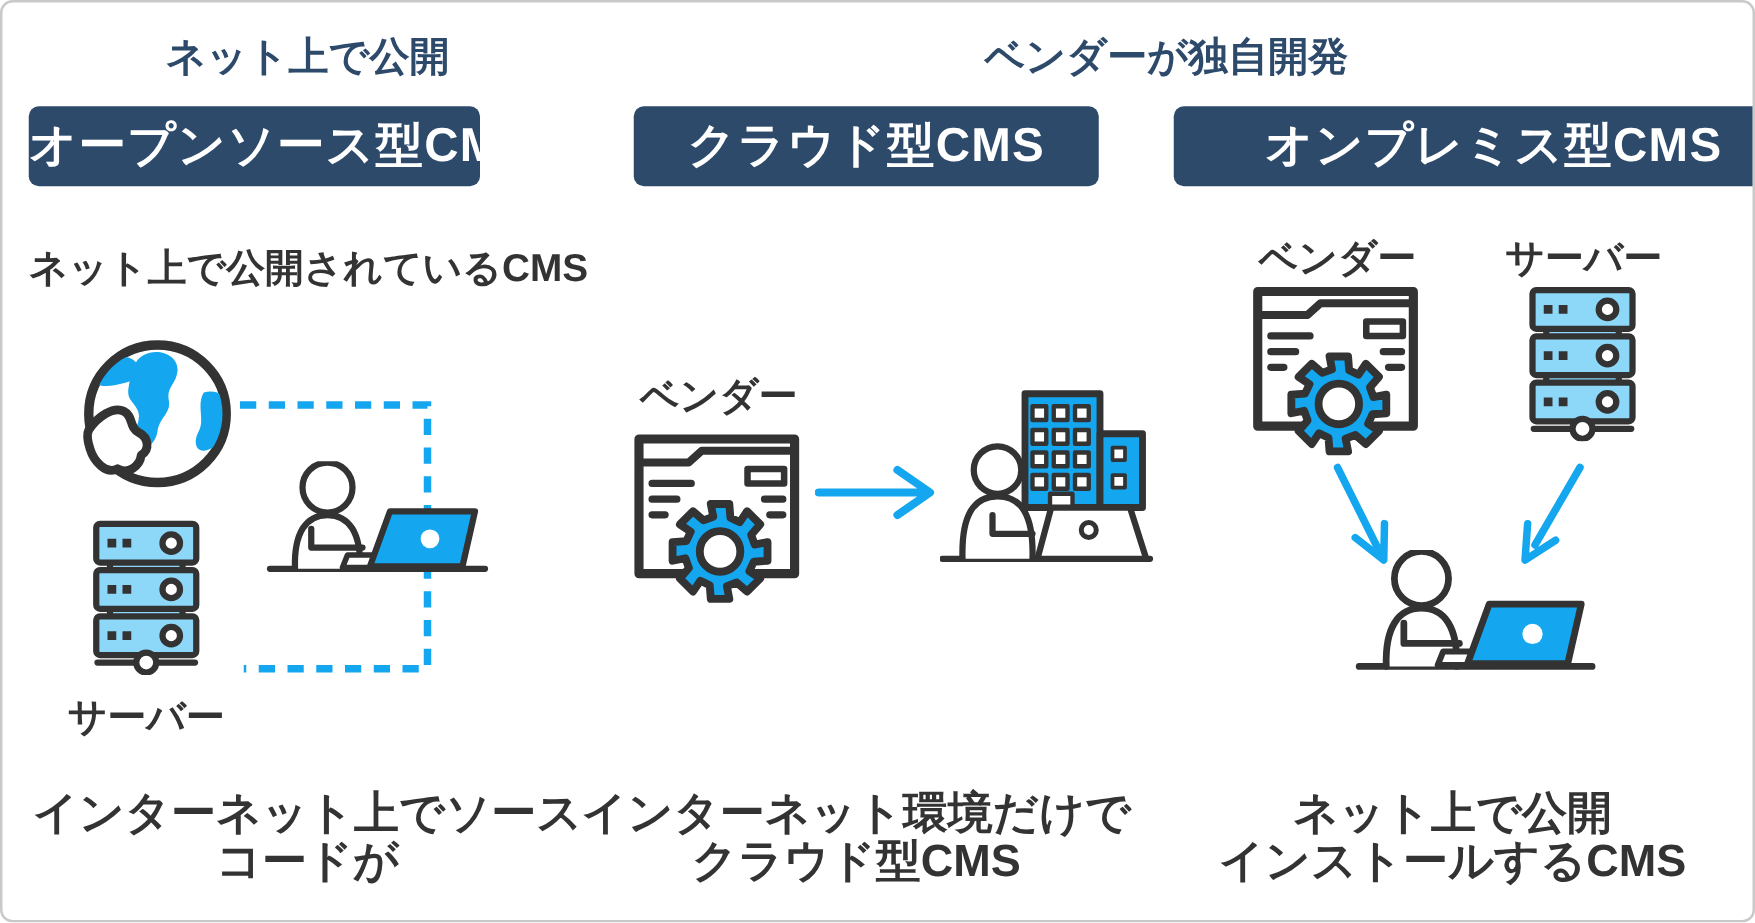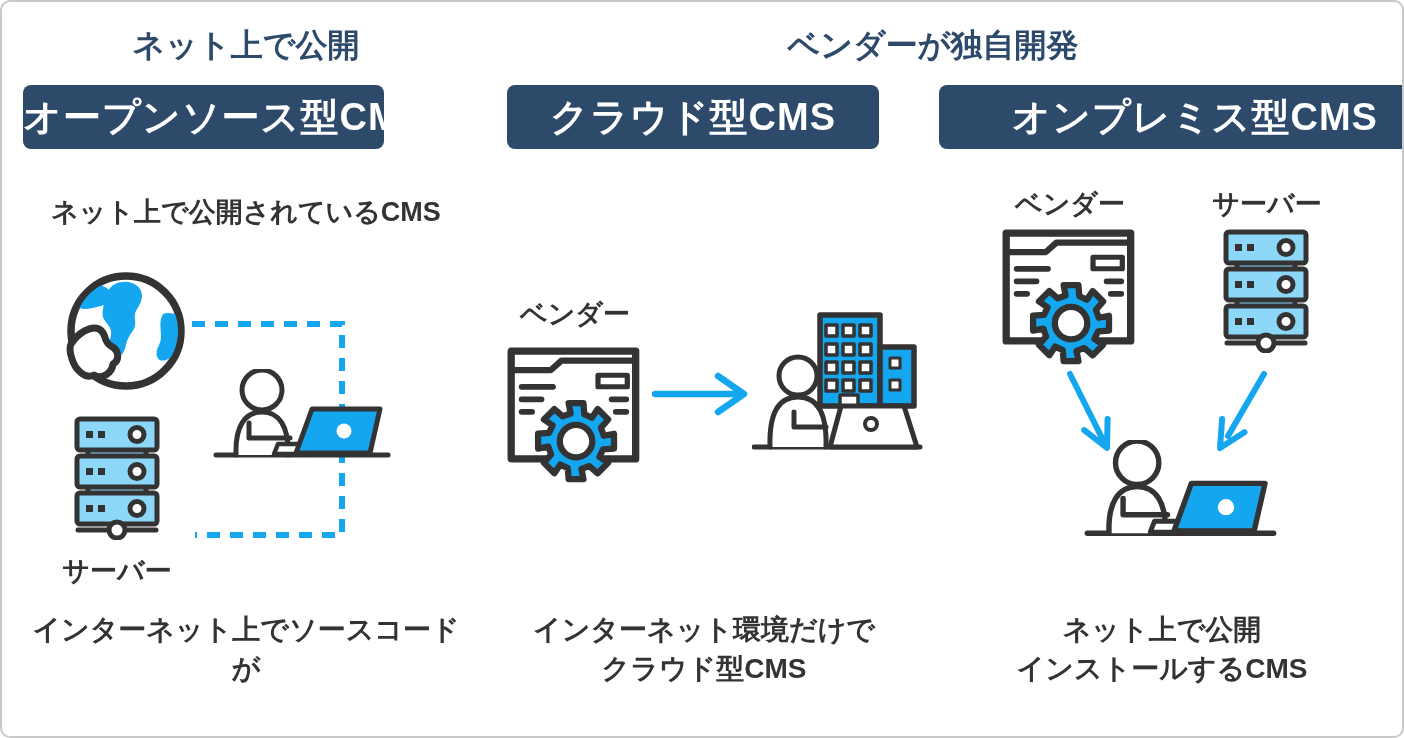--- a/index.html
+++ b/index.html
@@ -9,22 +9,22 @@
     box-sizing:border-box; border:2px solid var(--border,#c9c9c9); border-radius:10px;
     overflow:hidden;
   }
   .abs { position:absolute; }
   .group-title { font-size:32px; font-weight:bold; color:var(--navy); text-align:center; white-space:nowrap; }
   .bar {
     background:var(--navy); color:#ffffff; font-size:38px; font-weight:bold;
     height:64px; line-height:64px; text-align:center; border-radius:8px;
     letter-spacing:1px; white-space:nowrap;
   }
-  .label { font-size:27px; font-weight:bold; color:var(--text); text-align:center; white-space:nowrap; }
-  .desc { font-size:28px; line-height:39px; font-weight:bold; color:var(--text); text-align:center; }
+  .label { font-size:31px; font-weight:bold; color:var(--text); text-align:center; white-space:nowrap; }
+  .desc { font-size:36px; line-height:39px; font-weight:bold; color:var(--text); text-align:center;margin-top:20px; }
   
   .sk { stroke:var(--outline); stroke-linecap:round; stroke-linejoin:round; fill:none; }
   .fw { fill:#ffffff; }
   .fb { fill:var(--blue); }
   .fl { fill:var(--light_blue); }
   .fo { fill:var(--outline); }
   .bk { stroke:var(--blue); stroke-linecap:round; stroke-linejoin:round; fill:none; }
   .bd { stroke:var(--blue); fill:none; }
 </style>
 </head>
@@ -136,21 +136,21 @@
       <rect x="138" y="48" width="10" height="10"></rect>
         <rect x="138" y="70" width="10" height="10"></rect>
     </g>
     <path class="sk fw" stroke-width="5" d="M18,137 C17,102 27,87 46,87 C65,87 75,102 74,137"></path>
     <circle class="sk fw" stroke-width="5" cx="46" cy="66" r="19"></circle>
     <path class="sk" stroke-width="5" d="M42,102 L42,117 L74,117"></path>
     <path class="sk fw" stroke-width="5" d="M89,96 L152,96 L165,137 L78,137 Z"></path>
     <circle class="sk fw" stroke-width="4" cx="119" cy="114" r="6"></circle>
   </svg>
 
-  <div class="abs desc" style="left:479px; top:608px; width:446px;">
+  <div class="abs desc" style="left:460px; top:608px; width:446px;">
     <div>インターネット環境だけで</div>
     <div>クラウド型CMS</div>
   </div>
 
   <div class="abs label" style="left:1003px; top:184px; width:130px;">ベンダー</div>
   <div class="abs label" style="left:1190px; top:184px; width:150px;">サーバー</div>
 
   <svg class="abs" style="left:1000px; top:227px;" width="136" height="136" viewBox="0 0 130 130">
     <rect class="sk fw" stroke-width="7" x="4" y="4" width="119" height="103"></rect>
     <path class="sk" stroke-width="6" d="M6,22 H42 L52,13 H121"></path>

